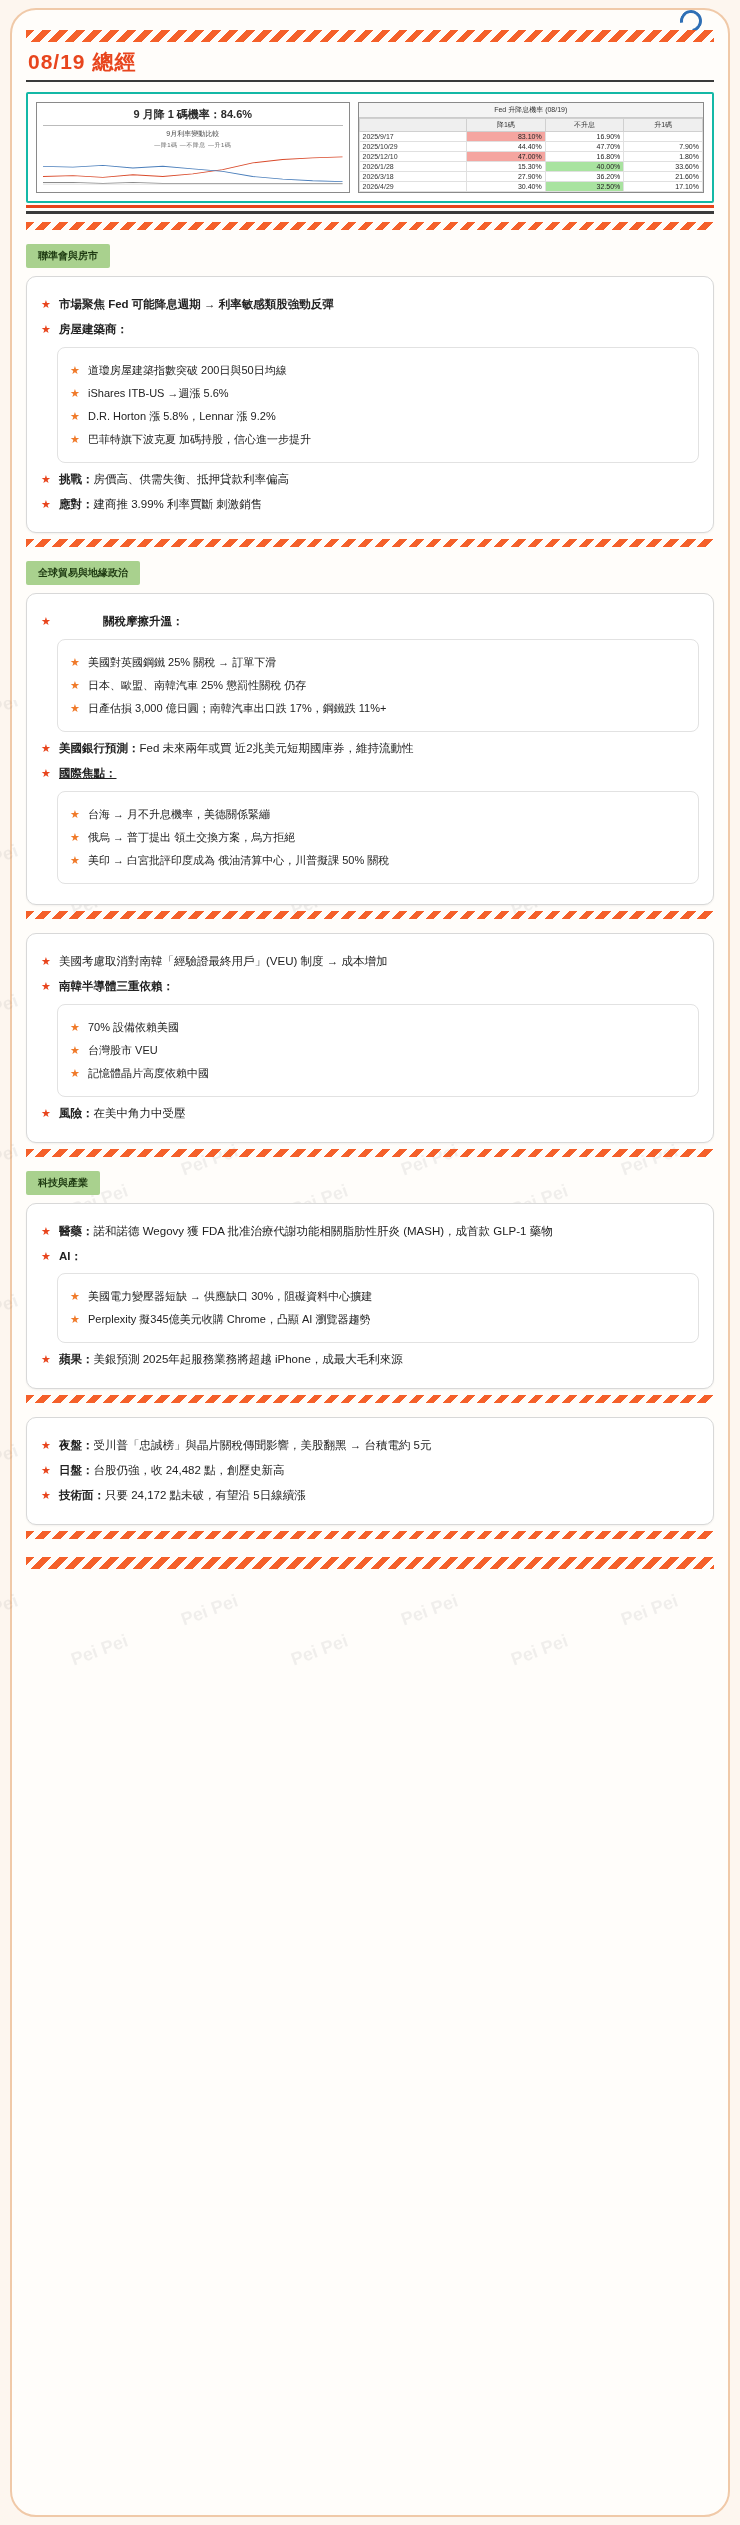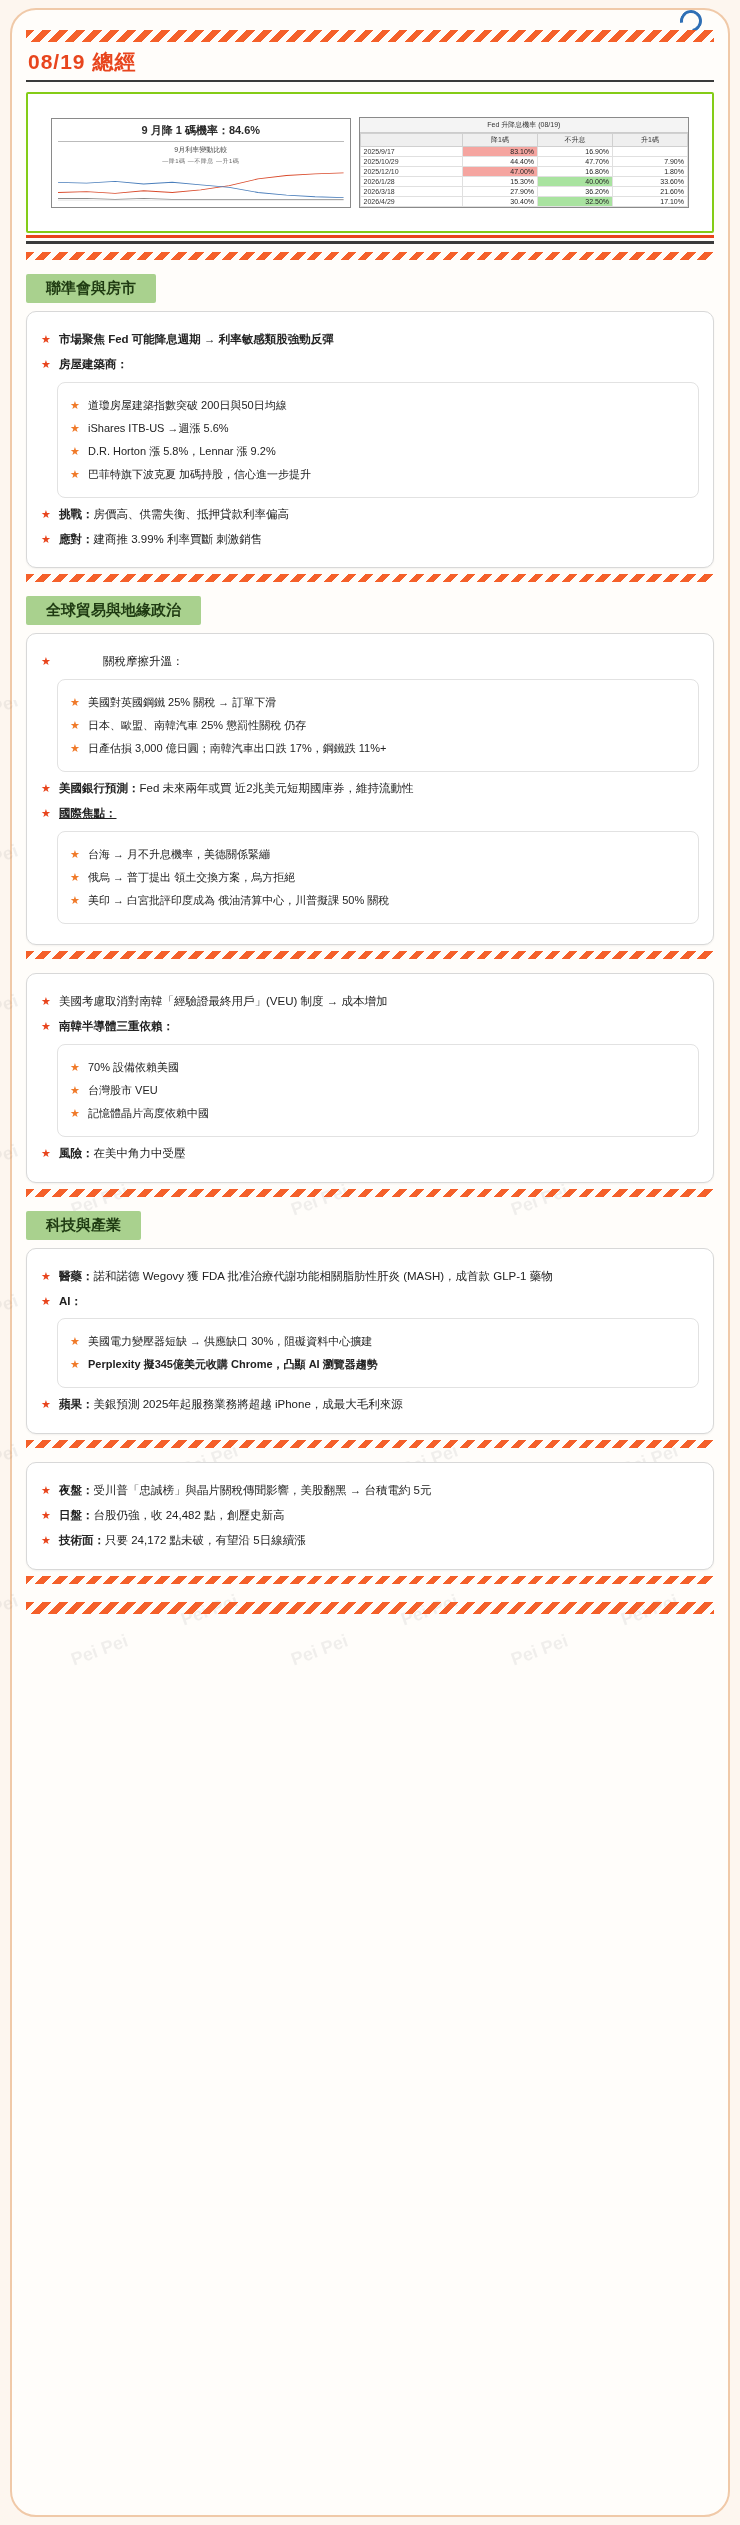--- a/index.html
+++ b/index.html
@@ -59,27 +59,26 @@
     font-size: 21px;
     color: #e8451d;
     margin: 6px 0 4px 2px;
     letter-spacing: 1px;
     font-weight: bold;
   }
   .title-underline { height: 2px; background: #3a3a3a; width: 100%; margin-bottom: 10px; }
 
   
   .topbox {
-    border: 2px solid #84cc16;
+    border: 2px solid #14b8a6;
     background: #fff;
-    padding: 23px;
+    padding: 8px;
     display: flex;
     gap: 8px;
     border-radius: 2px;
-    align-items: center;
   }
   .prob-card {
     flex: 1 1 0;
     border: 1px solid #8a8a8a;
     background: #fff;
     padding: 4px 6px 6px 6px;
   }
   .prob-title {
     font-size: 11px;
     font-weight: bold;
@@ -129,23 +128,23 @@
   table.fed td.lbl { text-align: left; color: #333; }
   td.hl-red { background: #f5a5a0; }
   td.hl-green { background: #a9e3a0; }
 
   
   .section { margin-top: 14px; }
   .sec-head {
     display: inline-block;
     background: #a9d18e;
     color: #1f3b12;
-    font-size: 15px;
+    font-size: 10px;
     font-weight: bold;
-    padding: 5px 20px;
+    padding: 5px 12px;
     border-radius: 2px;
   }
   .sec-head-wrap { margin-bottom: 8px; }
   .card {
     border: 1px solid #d8d8d8;
     background: #fff;
     border-radius: 10px;
     padding: 12px 14px;
     box-shadow: 0 1px 2px rgba(0,0,0,.05);
   }
@@ -349,21 +348,21 @@
               <li><span class="star">★</span><span class="txt"><span class="b">挑戰：</span>房價高、供需失衡、抵押貸款利率偏高</span></li>
               <li><span class="star">★</span><span class="txt"><span class="b">應對：</span>建商推 3.99% 利率買斷 刺激銷售</span></li>
             </ul>
           </div>
           <div class="zig thin"></div>
         </div>
         <div class="section">
           <div class="sec-head-wrap"><div class="sec-head">全球貿易與地緣政治</div></div>
           <div class="card">
             <ul class="bul">
-              <li><span class="star">★</span><span class="txt" style="font-weight: normal; padding-left: 44px;">關稅摩擦升溫：</span></li>
+              <li><span class="star">★</span><span class="txt" style="font-weight: bold; padding-left: 44px;">關稅摩擦升溫：</span></li>
               <div class="subcard">
                 <ul class="bul">
                   <li><span class="star">★</span><span class="txt">美國對英國鋼鐵 25% 關稅 → 訂單下滑</span></li>
                   <li><span class="star">★</span><span class="txt">日本、歐盟、南韓汽車 25% 懲罰性關稅 仍存</span></li>
                   <li><span class="star">★</span><span class="txt">日產估損 3,000 億日圓；南韓汽車出口跌 17%，鋼鐵跌 11%+</span></li>
                 </ul>
               </div>
               <li><span class="star">★</span><span class="txt"><span class="b">美國銀行預測：</span>Fed 未來兩年或買 近2兆美元短期國庫券，維持流動性</span></li>
               <li><span class="star">★</span><span class="txt" style="font-weight: bold; text-decoration: underline;">國際焦點：</span></li>
               <div class="subcard">
@@ -396,21 +395,21 @@
         </div>
         <div class="section">
           <div class="sec-head-wrap"><div class="sec-head">科技與產業</div></div>
           <div class="card">
             <ul class="bul">
               <li><span class="star">★</span><span class="txt"><span class="b">醫藥：</span>諾和諾德 Wegovy 獲 FDA 批准治療代謝功能相關脂肪性肝炎 (MASH)，成首款 GLP-1 藥物</span></li>
               <li><span class="star">★</span><span class="txt" style="font-weight: bold;">AI：</span></li>
               <div class="subcard">
                 <ul class="bul">
                   <li><span class="star">★</span><span class="txt">美國電力變壓器短缺 → 供應缺口 30%，阻礙資料中心擴建</span></li>
-                  <li><span class="star">★</span><span class="txt" style="font-weight: bold;">Perplexity 擬345億美元收購 Chrome，凸顯 AI 瀏覽器趨勢</span></li>
+                  <li><span class="star">★</span><span class="txt" style="font-weight: normal;">Perplexity 擬345億美元收購 Chrome，凸顯 AI 瀏覽器趨勢</span></li>
                 </ul>
               </div>
               <li><span class="star">★</span><span class="txt"><span class="b">蘋果：</span>美銀預測 2025年起服務業務將超越 iPhone，成最大毛利來源</span></li>
             </ul>
           </div>
           <div class="zig thin"></div>
         </div>
         <div class="section">
           <div class="card">
             <ul class="bul">

